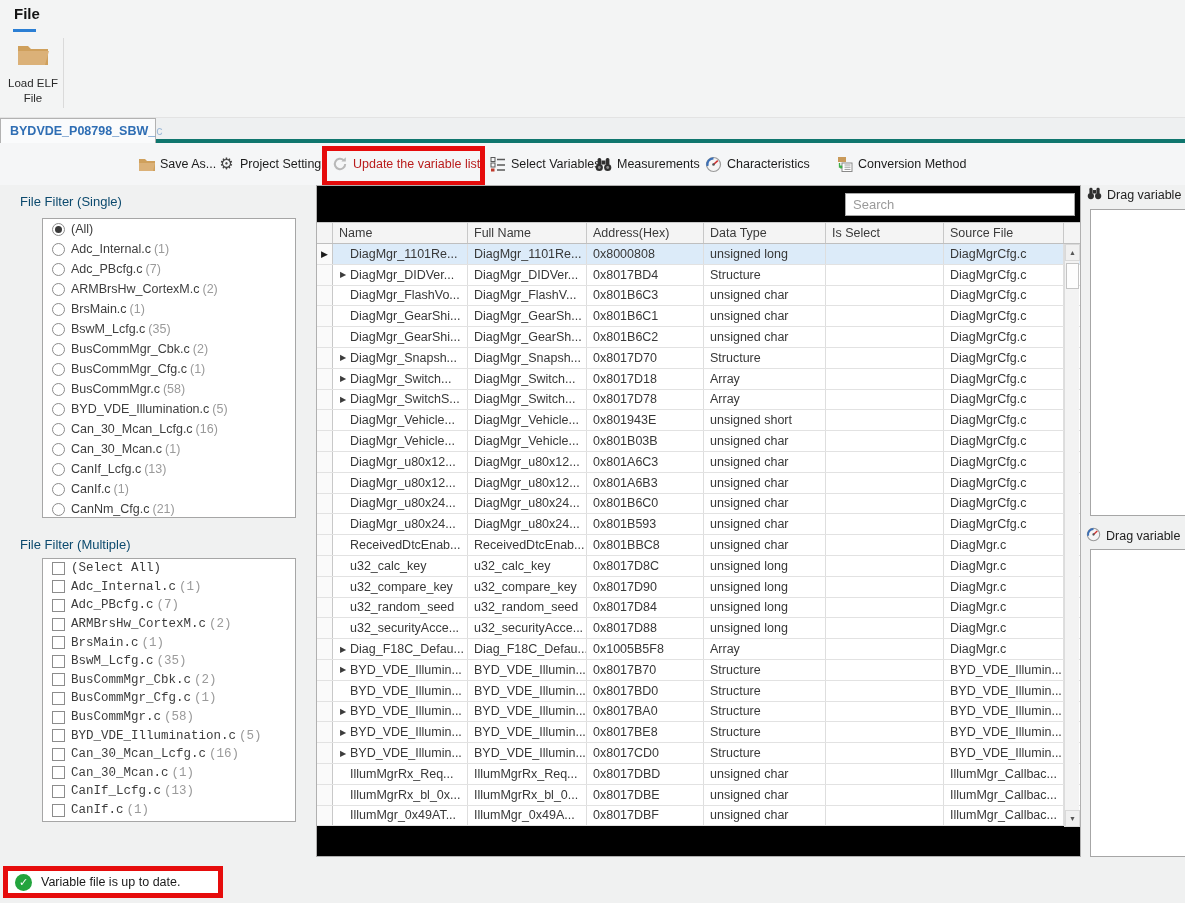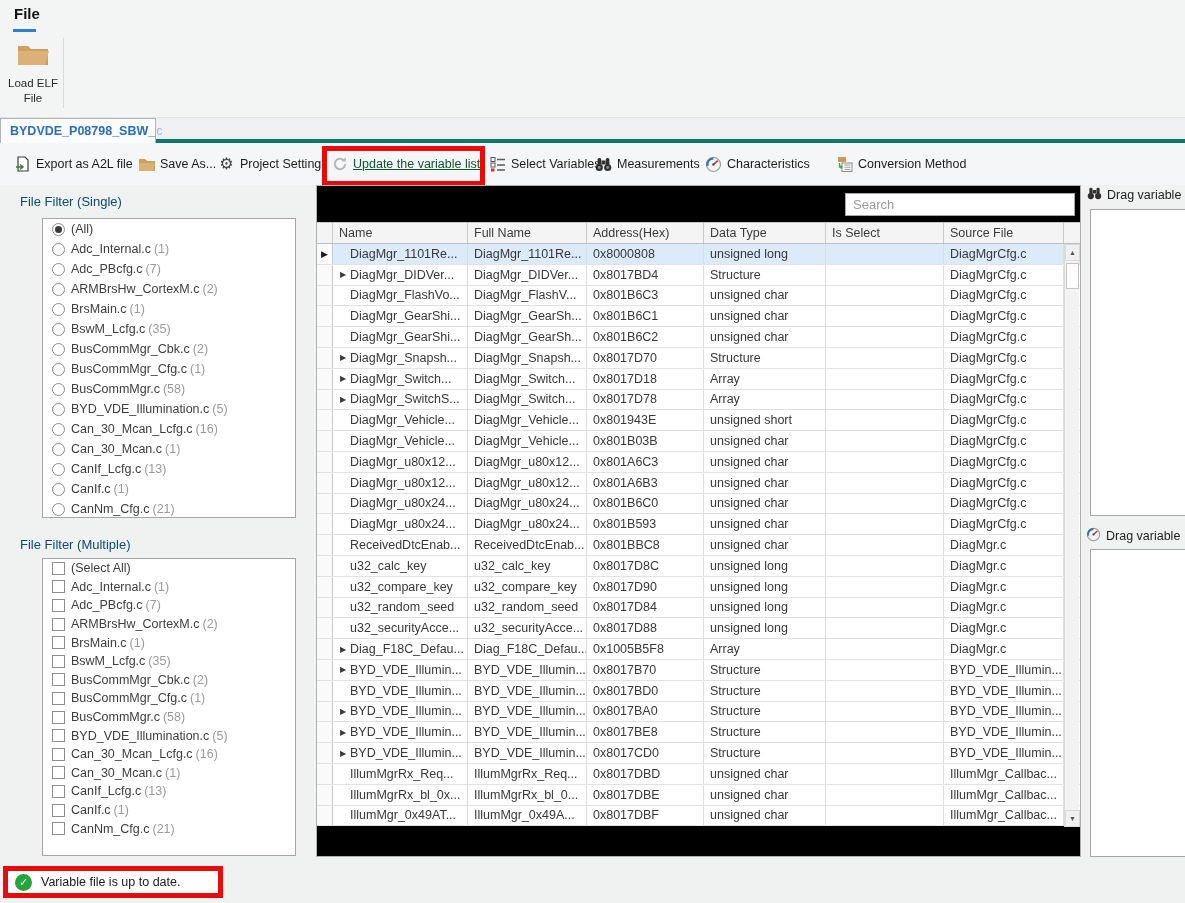--- a/index.html
+++ b/index.html
@@ -18,34 +18,34 @@
 
   
   .tabstrip { position:absolute; left:0; top:118px; width:1185px; height:25px; background:#eef0f1; border-bottom:4px solid #0f766e; }
   .tab { position:absolute; left:0; top:0; width:156px; height:25px; background:#fafbfc; border:1px solid #b2b2b2; border-bottom:none; display:flex; align-items:center; padding-left:9px; font-size:12.5px; font-weight:bold; color:#2f6eb4; }
   .tab-overflow { opacity:.4; margin-left:1px; font-weight:normal; }
 
   
   .toolbar { position:absolute; left:0; top:143px; width:1185px; height:42px; background:#f5f6f7; }
   .titem { position:absolute; top:0; height:42px; display:flex; align-items:center; gap:5px; font-size:12.5px; color:#1c1c1c; cursor:default; white-space:nowrap; }
   .titem .ticon { display:inline-flex; width:17px; height:17px; align-items:center; justify-content:center; }
-  .titem.disabled { color:#14532d;text-decoration:underline; }
+  .titem.disabled { color:#b91c1c; }
   .gear-glyph { font-size:16px; color:#454545; line-height:1; }
 
   .hl-box { position:absolute; border:5px solid #e60c0c; pointer-events:none; }
   .hl-update { left:322px; top:146px; width:163px; height:40px; }
   .hl-status { left:3px; top:866px; width:220px; height:32px; background:#ffffff; }
 
   
   .panel-label { position:absolute; font-size:13px; color:#0c4a6e; }
   .lbl-single { left:20px; top:194px; }
   .lbl-multi  { left:20px; top:537px; }
   .listbox { position:absolute; left:42px; width:254px; background:#fff; border:1px solid #a6a6a6; overflow:hidden; }
   .box-single { top:218px; height:300px; }
-  .box-multi  { top:558px; height:298px; }
+  .box-multi  { top:558px; height:264px;font-family:Liberation Mono, monospace; }
   .fitem { display:flex; align-items:center; padding-left:9px; font-size:12.5px; color:#3d3d3d; }
   .box-single .fitem { height:20px; }
   .box-multi  .fitem { height:18.6px; }
   .fitem .cnt { color:#9a9a9a; margin-left:3px; }
   .fitem .lbl { margin-left:6px; }
   .radio { width:13px; height:13px; border:1px solid #8c8c8c; border-radius:50%; background:#fff; display:inline-flex; align-items:center; justify-content:center; flex:0 0 auto; }
   .radio.checked::after { content:''; width:7px; height:7px; border-radius:50%; background:#3a3a3a; }
   .checkbox { width:13px; height:13px; border:1px solid #8c8c8c; background:#fff; flex:0 0 auto; }
 
   
@@ -112,29 +112,20 @@
   </div>
 
   <div class="tabstrip">
     <div class="tab">
       <span>BYDVDE_P08798_SBW_</span>
       <span class="tab-overflow">c</span>
     </div>
   </div>
 
   <div class="toolbar">
-    <div class="titem" style="left:14px">
-      <span class="ticon">
-        <svg width="15" height="16" viewBox="0 0 15 16">
-          <path d="M3 1 h7 l3 3 v11 H3 z" fill="#fff" stroke="#3c3c3c" stroke-width="1.2"></path>
-          <path d="M1 11 h6 M5 8.5 l3 2.5 -3 2.5" fill="none" stroke="#2e7d32" stroke-width="1.4"></path>
-        </svg>
-      </span>
-      <span class="tlabel">Export as A2L file</span>
-    </div>
     <div class="titem" style="left:138px">
       <span class="ticon">
         <svg width="16" height="13" viewBox="0 0 16 13">
           <path d="M0 1 h6 l2 2 h8 v10 H0 z" fill="#cfa05c"></path>
           <path d="M0 5 h16 l-2 8 H0 z" fill="#dbb178"></path>
         </svg>
       </span>
       <span class="tlabel">Save As...</span>
     </div>
     <div class="titem" style="left:218px">

